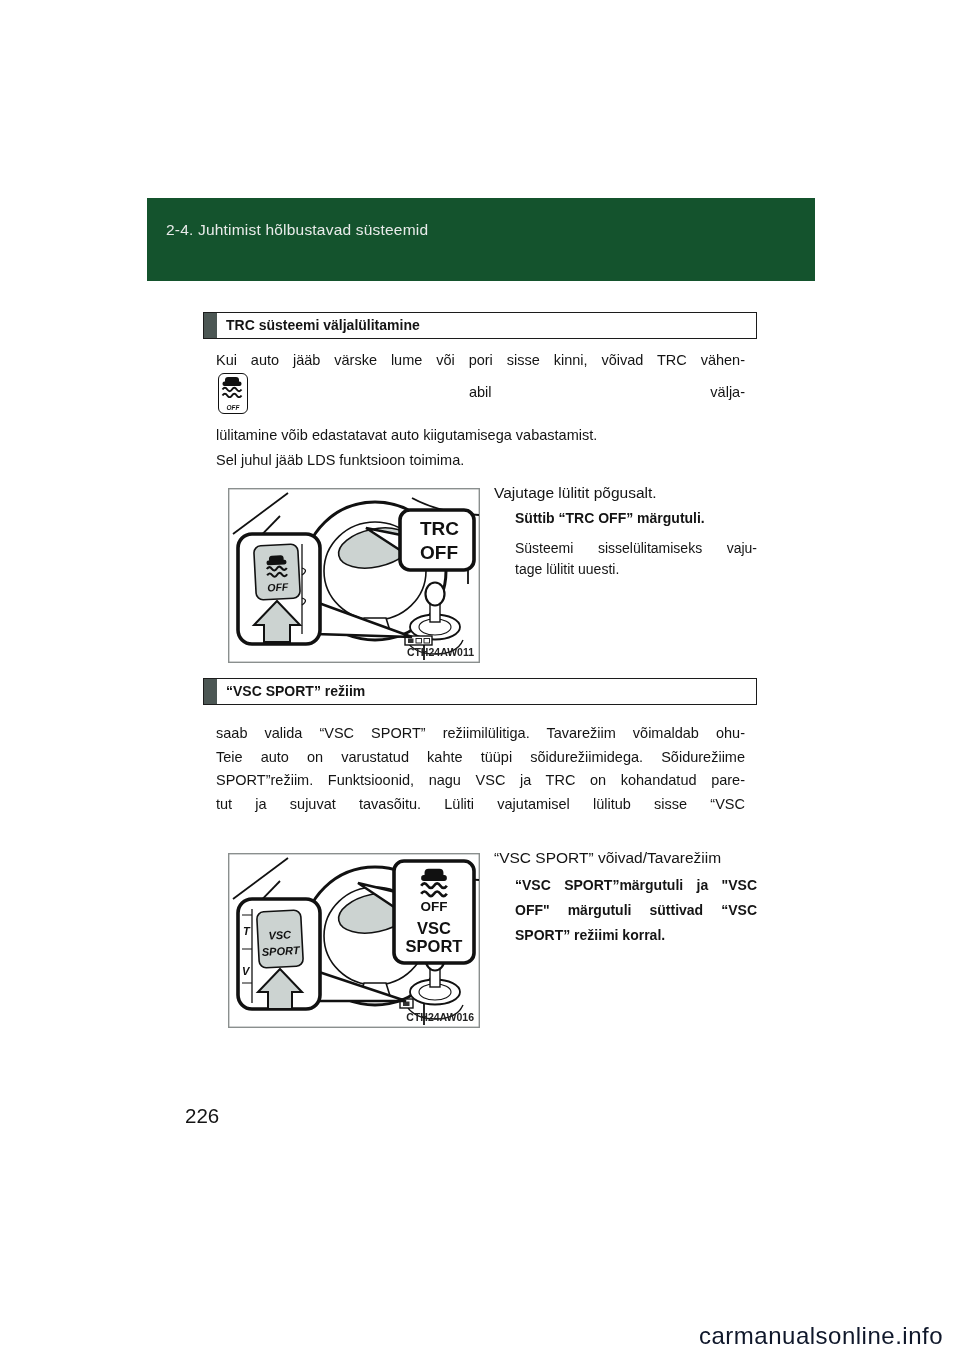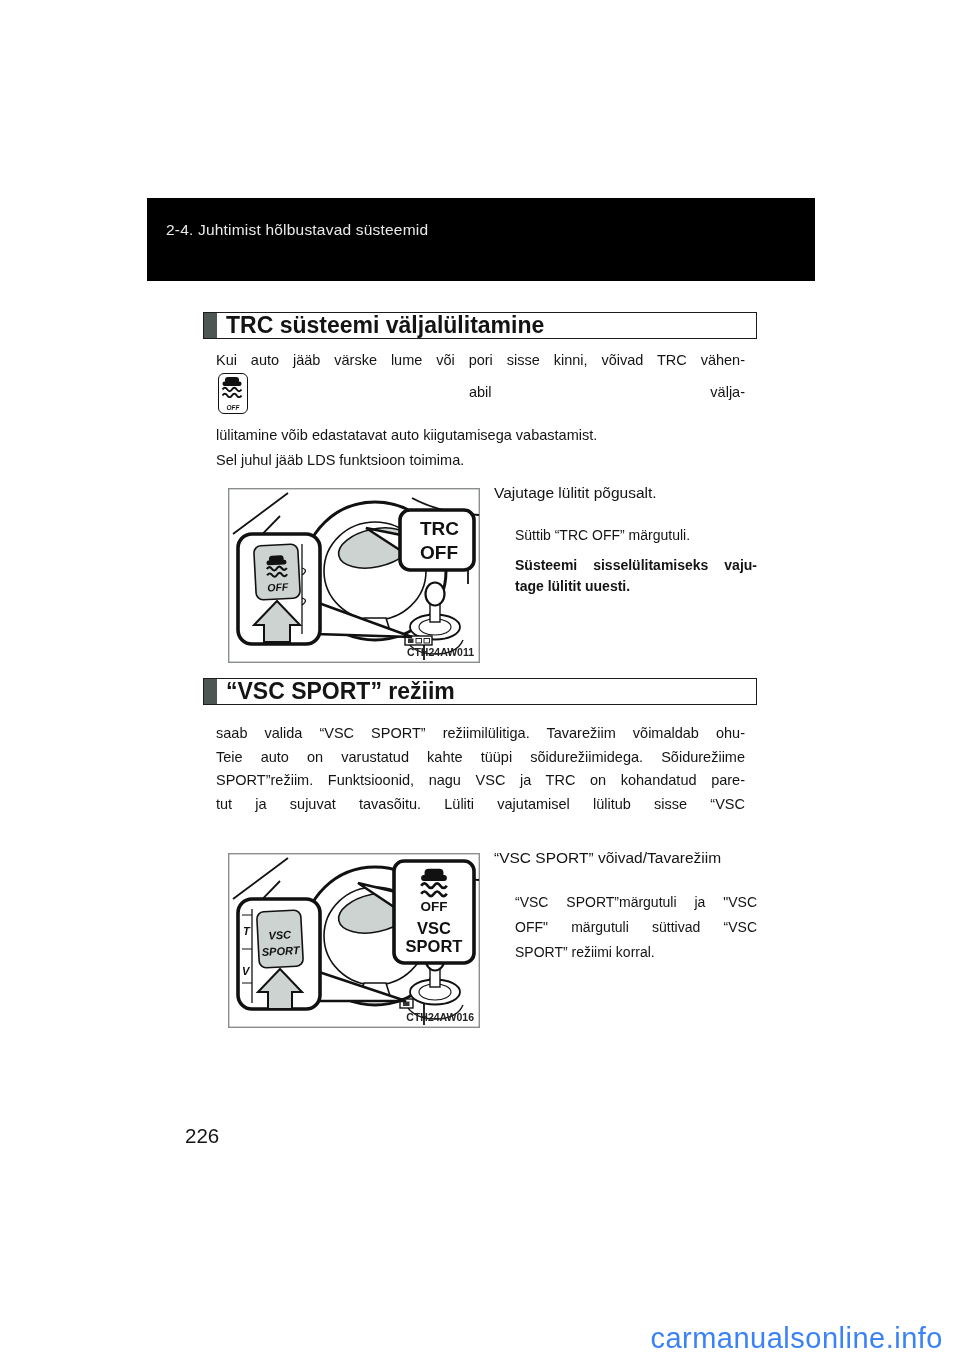--- a/index.html
+++ b/index.html
@@ -5,52 +5,52 @@
   html,body{margin:0;padding:0;}
   body{
     width:960px;height:1358px;position:relative;background:#ffffff;
     font-family:"Liberation Sans", sans-serif;color:#141414;
     -webkit-font-smoothing:antialiased;
   }
   .abs{position:absolute;}
   
   .chapter-bar{
     left:147px;top:198px;width:668px;height:83px;
-    background:#000000;color:#e9ebea;font-size:15.5px;
+    background:#14532d;color:#e9ebea;font-size:15.5px;
     box-sizing:border-box;padding:23px 0 0 19px;letter-spacing:.2px;
   }
   
   .sec-header{
     left:203px;width:554px;height:27px;background:#fff;
     border:1px solid #1c1c1c;box-sizing:border-box;
     display:flex;align-items:center;
   }
   .sec-accent{width:13px;align-self:stretch;background:#4c5754;flex:0 0 auto;}
-  .sec-title{font-weight:bold;font-size:23px;margin-left:9px;padding-bottom:1px;}
+  .sec-title{font-weight:bold;font-size:14px;margin-left:9px;padding-bottom:1px;}
   
   .bodyline{font-size:14.5px;line-height:23px;width:529px;left:216px;}
   .jline{text-align:justify;text-align-last:justify;}
   .icon-line{display:block;}
   .btn-inline{
     display:inline-block;vertical-align:middle;width:30px;height:41px;
     border:1.6px solid #111;border-radius:6px;box-sizing:border-box;
     text-align:center;margin:0 2px;
   }
   .btn-inline .off{font-size:6.5px;font-weight:bold;font-style:italic;line-height:5px;text-align:center;text-align-last:center;}
   
   .rcol{width:263px;font-size:15.5px;}
   .ritem{margin-left:21px;width:242px;font-size:14px;line-height:21px;}
-  .rgap1{margin-top:23px;}
-  .rgap2{margin-top:9px;font-weight:bold;}
+  .rgap1{margin-top:6px;font-weight:bold;}
+  .rgap2{margin-top:9px;}
   .rcol2-item{line-height:25px;}
   
   .para2 div{height:23.7px;line-height:23.7px;}
   
-  .pagenum{left:185px;top:1104px;font-size:20.5px;margin-top:20px;}
-  .watermark{right:17px;top:1322px;font-size:29px;color:#3b82f6;letter-spacing:.5px;}
+  .pagenum{left:185px;top:1104px;font-size:20.5px;}
+  .watermark{right:17px;top:1322px;font-size:24px;color:#0f172a;letter-spacing:.5px;}
   svg text{font-family:"Liberation Sans", sans-serif;}
 </style>
 </head>
 <body>
 
 <svg width="0" height="0" style="position:absolute" aria-hidden="true">
   <defs>
     <g id="skid-icon">
       <rect x="-7" y="-12" width="14" height="7" rx="3" fill="#111"></rect>
       <rect x="-9.5" y="-7.5" width="19" height="4.5" rx="2" fill="#111"></rect>

